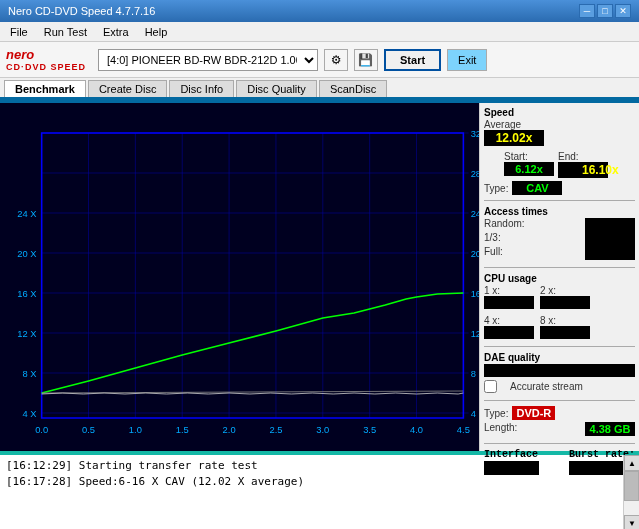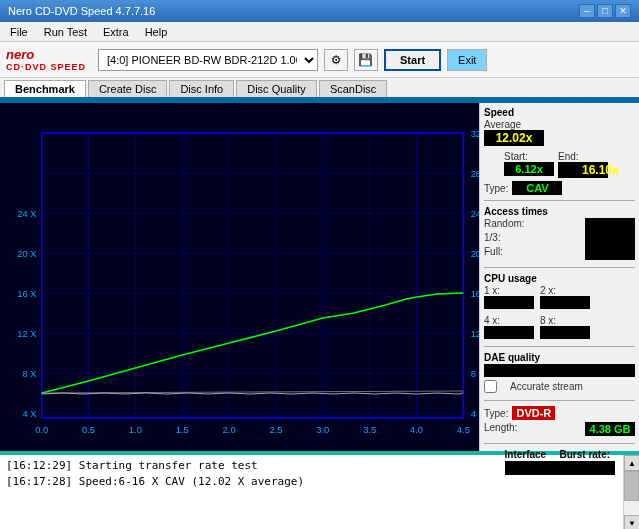--- a/index.html
+++ b/index.html
@@ -362,21 +362,21 @@
         <span style="background:#cc0000;color:white;font-weight:bold;font-size:11px;padding:1px 4px;">DVD-R</span>
       </div>
       <div style="display:flex;justify-content:space-between;margin-top:2px;">
         <span class="panel-sublabel">Length:</span>
         <span class="panel-value" style="background:#000;color:#00ff00;font-size:11px;width:43px;text-align:center;">4.38 GB</span>
       </div>
     </div>
 
     <div class="divider"></div>
 
-    <div style="display:flex;justify-content:center;">
+    <div style="display:flex;justify-content:space-between;font-family:Liberation Mono, monospace;">
       <div>
         <div class="panel-label">Interface</div>
         <div class="panel-value" style="background:#000;width:55px;height:14px;display:block;"></div>
       </div>
       <div>
         <div class="panel-label">Burst rate:</div>
         <div class="panel-value" style="background:#000;width:55px;height:14px;display:block;"></div>
       </div>
     </div>
 

